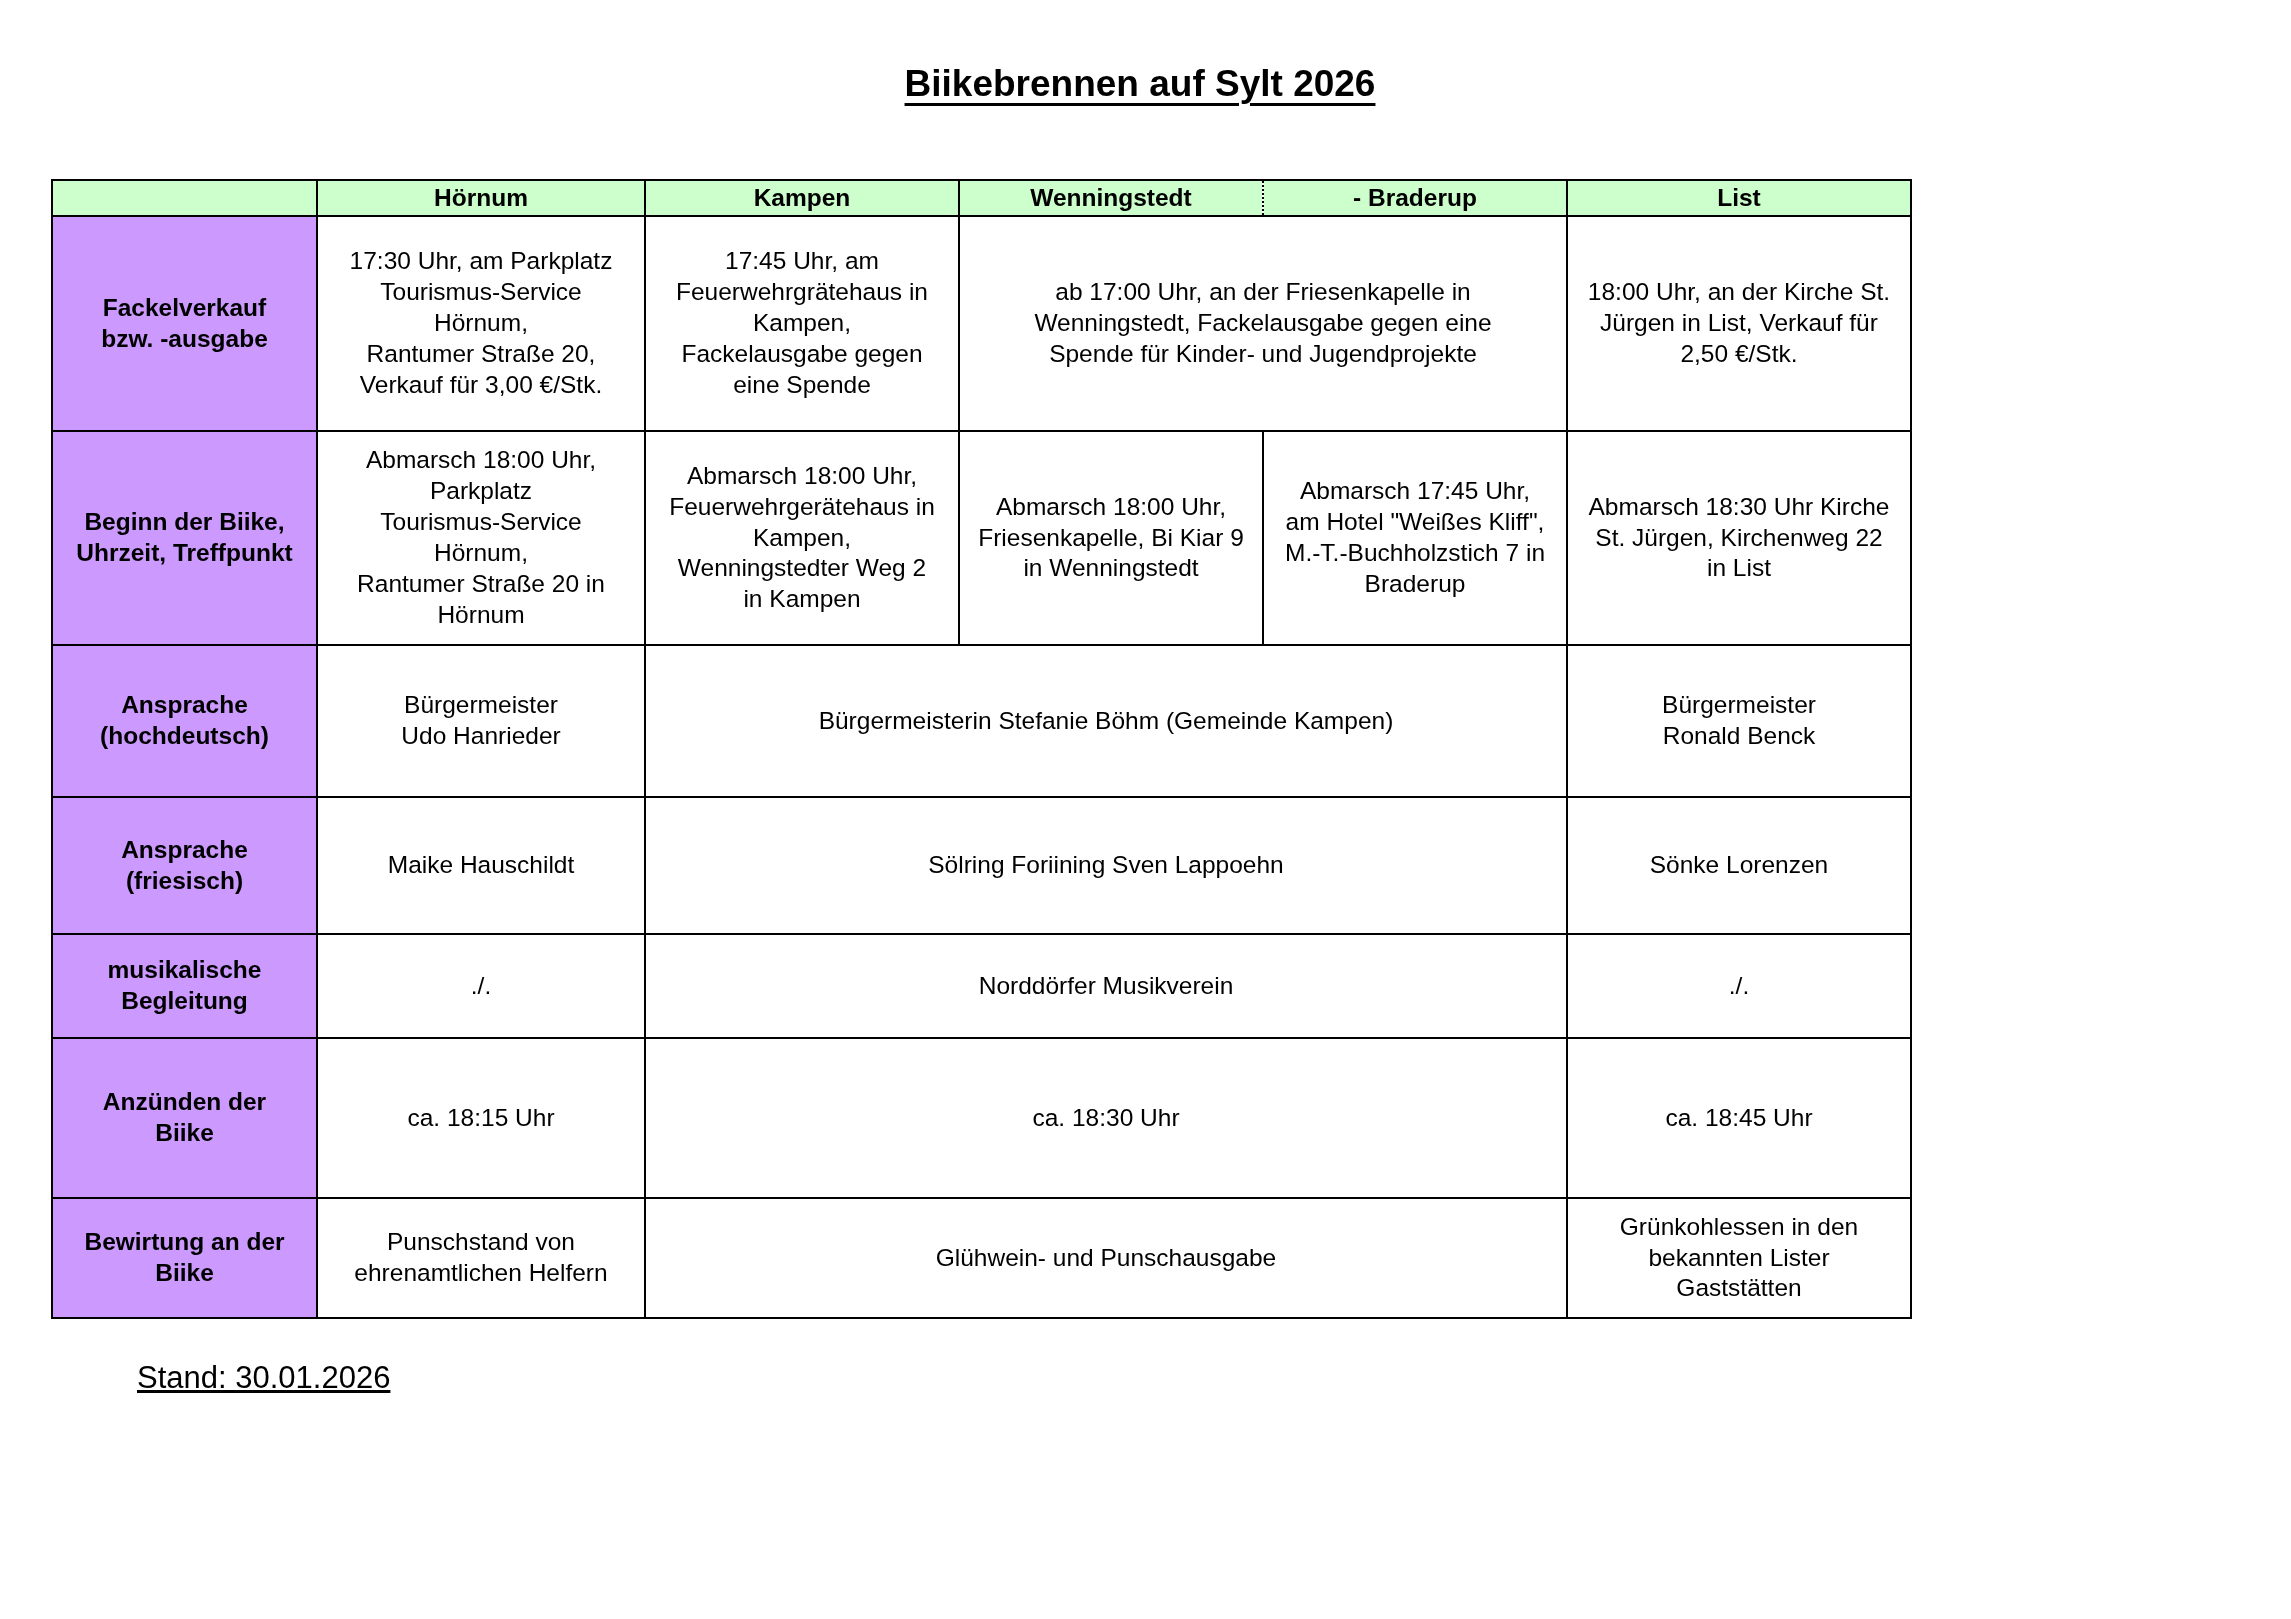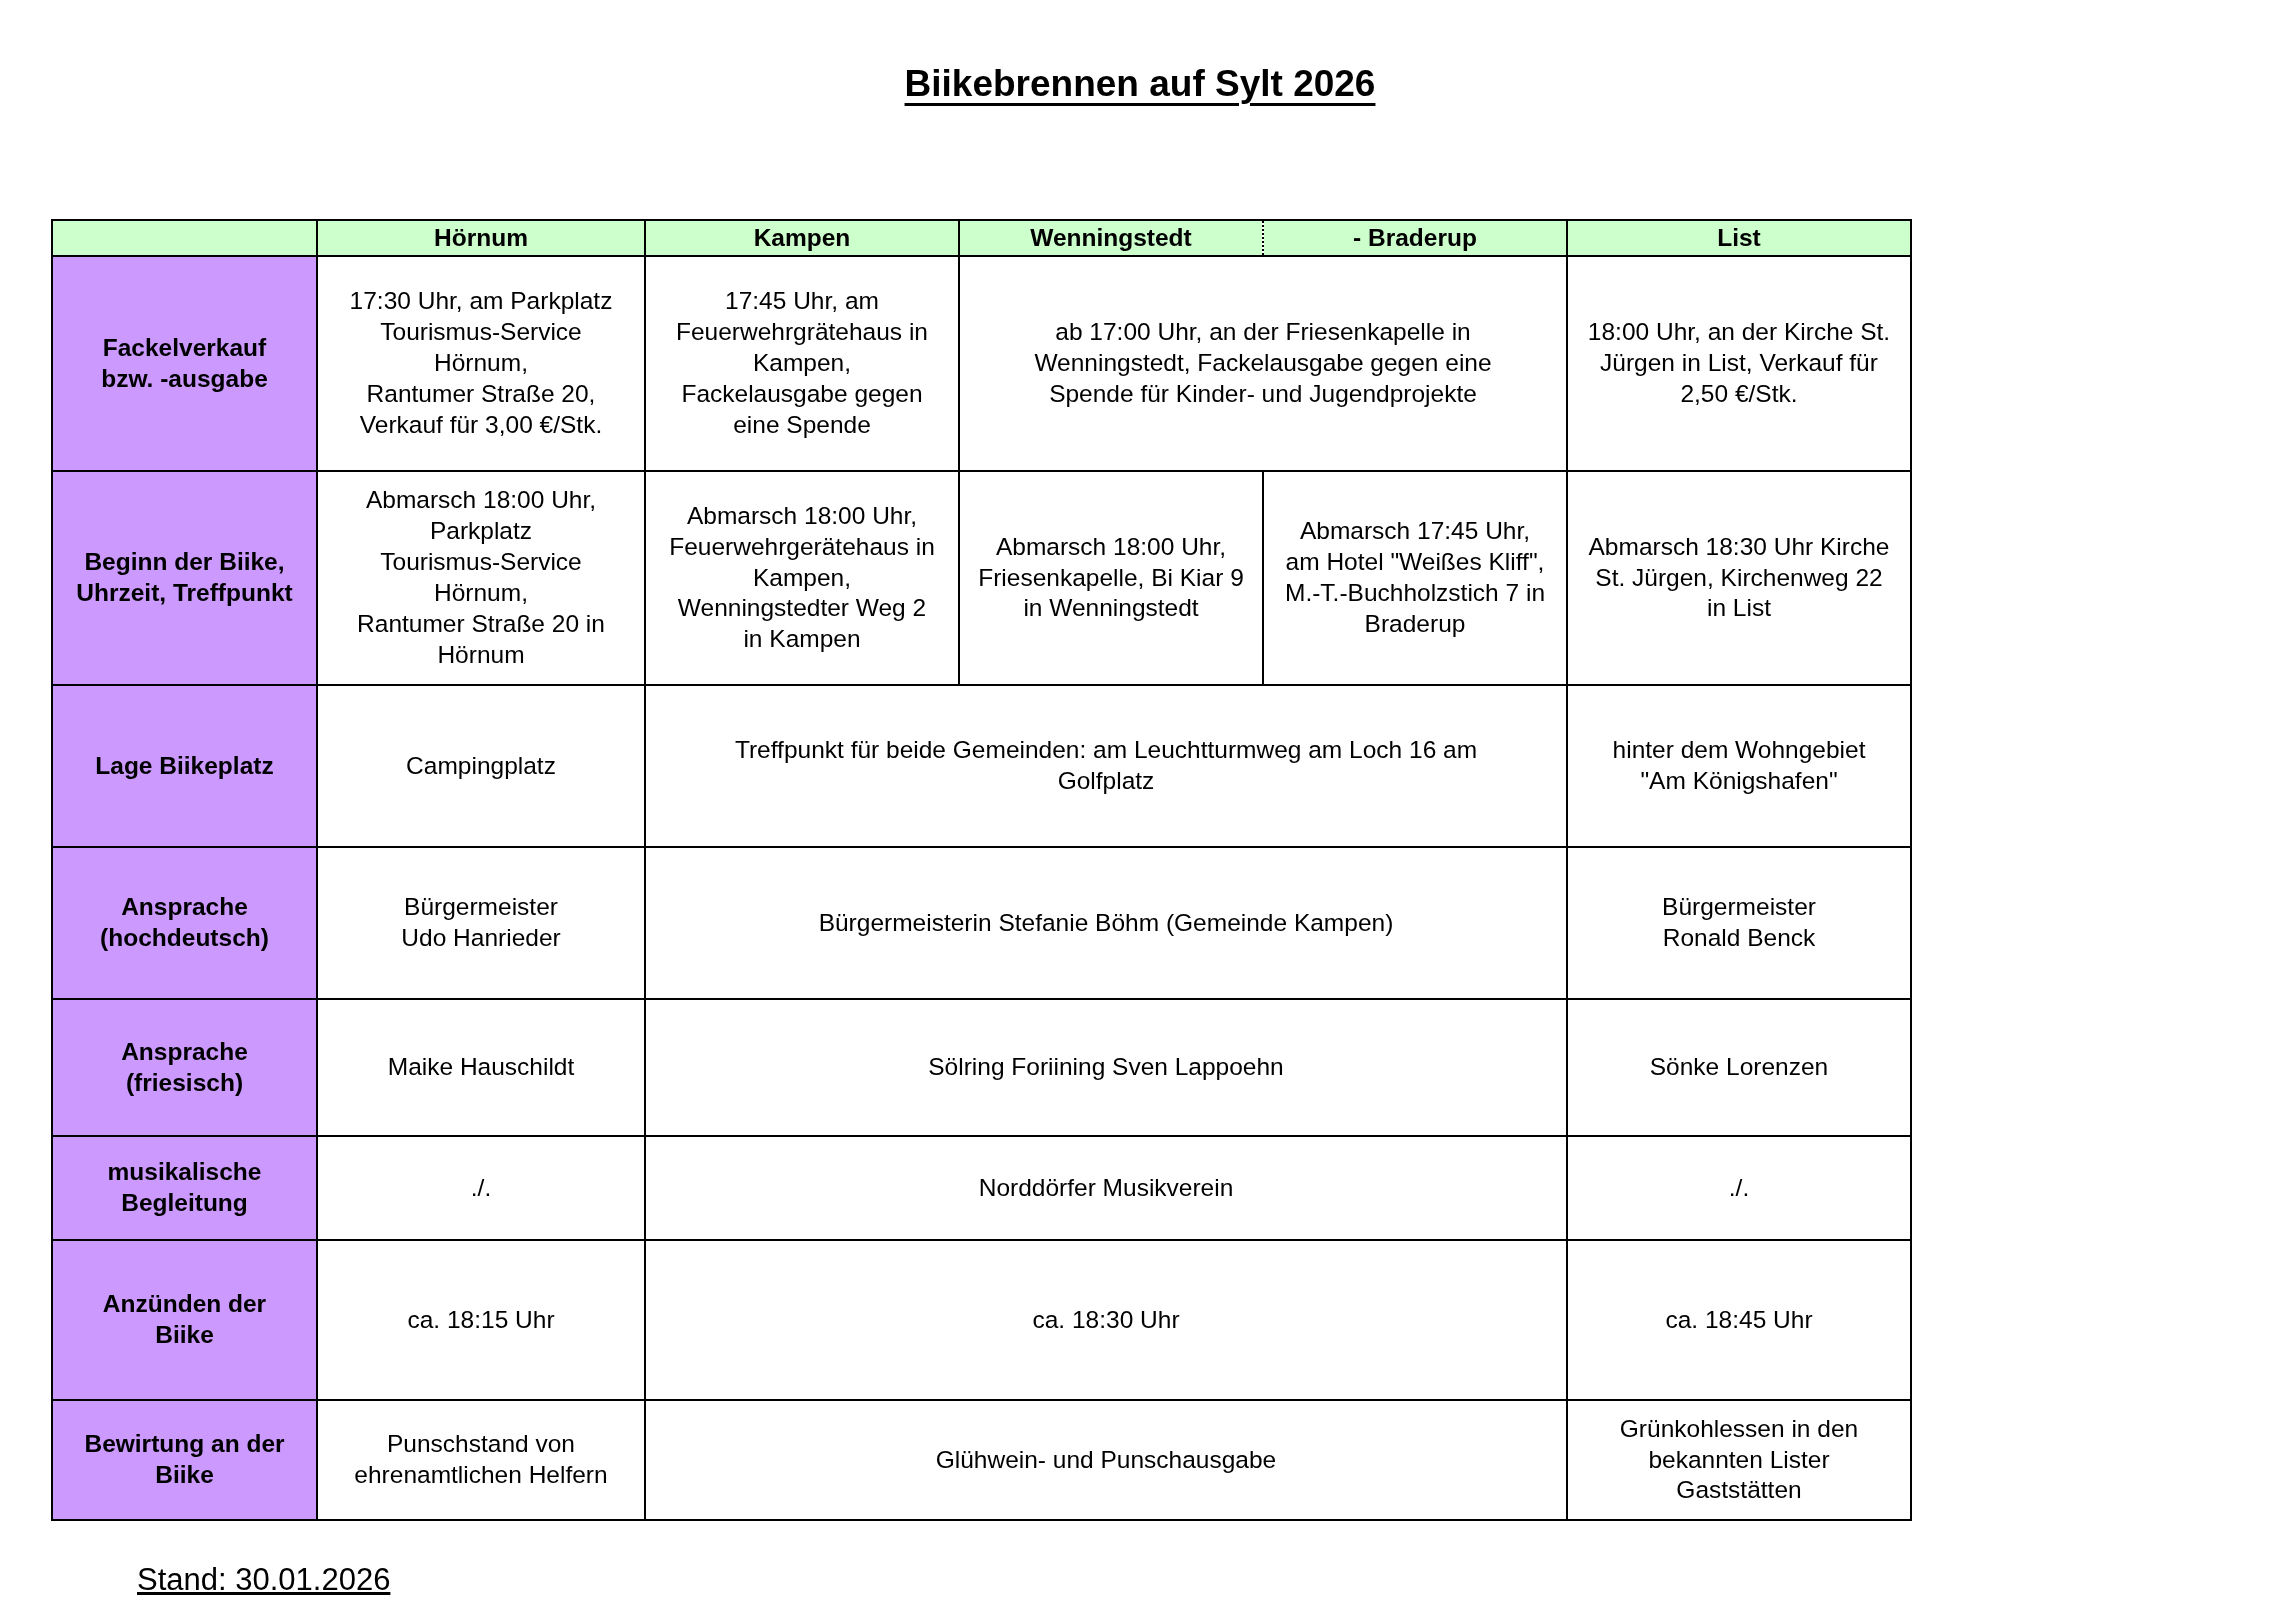--- a/index.html
+++ b/index.html
@@ -17,21 +17,21 @@
     font-size: 37px;
     font-weight: bold;
     text-decoration: underline;
     text-decoration-thickness: 2.9px;
     text-underline-offset: 6.9px;
     line-height: 45px;
   }
   table.schedule {
     border-collapse: collapse;
     table-layout: fixed;
-    margin: 113px 0 0 51px;
+    margin: 73px 0 0 51px;
     width: 1858px;
     border: 2.9px solid #000;
     padding-left: 20px;
   }
   .schedule td {
     border: 2.9px solid #000;
     text-align: center;
     vertical-align: middle;
     white-space: pre-line;
     font-size: 24.5px;
@@ -131,28 +131,20 @@
 in Wenningstedt</td>
       <td>Abmarsch 17:45 Uhr,
 am Hotel "Weißes Kliff",
 M.-T.-Buchholzstich 7 in
 Braderup</td>
       <td>Abmarsch 18:30 Uhr Kirche
 St. Jürgen, Kirchenweg 22
 in List</td>
     </tr>
 
-    <tr class="rh3">
-      <td class="lbl">Lage Biikeplatz</td>
-      <td>Campingplatz</td>
-      <td colspan="3">Treffpunkt für beide Gemeinden: am Leuchtturmweg am Loch 16 am
-Golfplatz</td>
-      <td>hinter dem Wohngebiet
-"Am Königshafen"</td>
-    </tr>
 
     <tr class="rh4">
       <td class="lbl">Ansprache
 (hochdeutsch)</td>
       <td>Bürgermeister
 Udo Hanrieder</td>
       <td colspan="3">Bürgermeisterin Stefanie Böhm (Gemeinde Kampen)</td>
       <td>Bürgermeister
 Ronald Benck</td>
     </tr>

